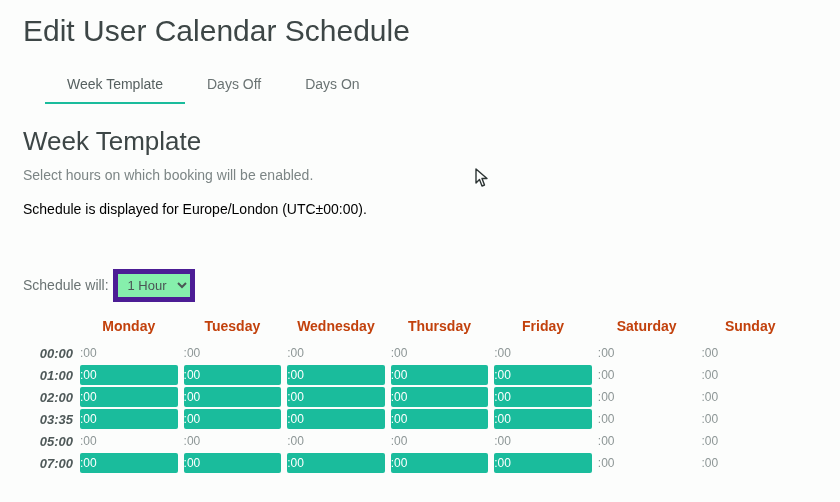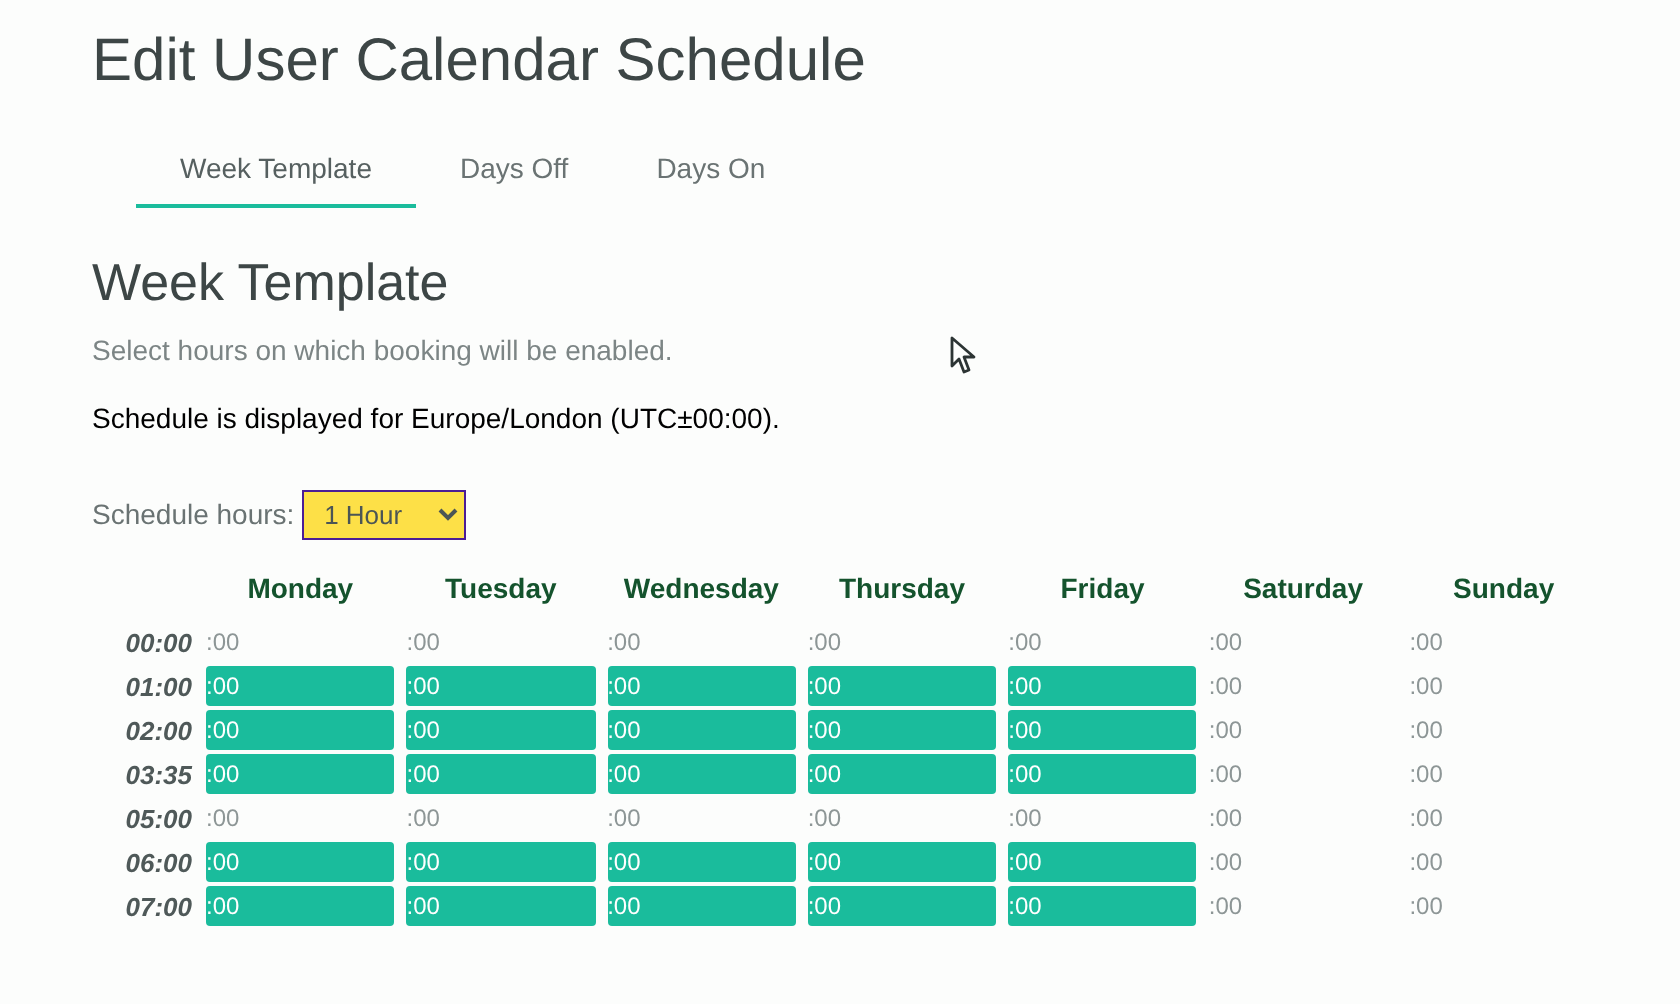--- a/index.html
+++ b/index.html
@@ -3,21 +3,21 @@
 <meta charset="utf-8">
 <style>
   * { box-sizing: border-box; }
   html, body {
     margin: 0; padding: 0;
     background: #fcfdfc;
     font-family: "Segoe UI", "Helvetica Neue", Arial, sans-serif;
     color: #525c5c;
     font-size: 14px;
   }
-  .page { width: 840px; padding: 14px 38px 0 46px; }
+  .page { width: 840px; padding: 14px 38px 0 23px; }
   h1.page-title {
     font-size: 30px;
     font-weight: 400;
     color: #3d4646;
     margin: 0 0 20px 0;
   }
   .tabs {
     display: flex;
     gap: 0;
     margin-left: 22px;
@@ -39,34 +39,35 @@
     font-weight: 400;
     color: #3d4646;
     margin: 0 0 10px 0;
   }
   .helper { color: #7c8585; margin: 0 0 18px 0; }
   .tz-note { color: #000000; margin: 0 0 28px 0; }
   .grid-control { margin-bottom: 12px; color: #6a7373; }
   .grid-control select {
     font-size: 13px;
     padding: 3px 6px;
-    border: 1px solid #4c1d95;
-    background: #fde047;
+    border: 5px solid #4c1d95;
+    background: #86efac;
     color: #4b5555;
     min-width: 82px;
+    margin-top: 24px;
   }
   table.schedule {
     border-collapse: separate;
     border-spacing: 0;
     width: 100%;
     table-layout: fixed;
   }
   table.schedule th {
     font-weight: 700;
-    color: #14532d;
+    color: #c2410c;
     font-size: 14px;
     padding: 4px 2px 8px;
     text-align: center;
   }
   table.schedule th.time-col { width: 54px; }
   table.schedule td.time-label {
     font-weight: 700;
     font-style: italic;
     color: #4f5959;
     font-size: 13px;
@@ -109,21 +110,21 @@
       <div class="tab active">Week Template</div>
       <div class="tab">Days Off</div>
       <div class="tab">Days On</div>
     </div>
 
 <h2 class="section-title">Week Template</h2>
 <p class="helper">Select hours on which booking will be enabled.</p>
 <p class="tz-note">Schedule is displayed for Europe/London (UTC±00:00).</p>
 
 <div class="grid-control">
-  <span>Schedule hours:</span>
+  <span>Schedule will:</span>
   <select>
     <option>1 Hour</option>
   </select>
 </div>
 
 <table class="schedule">
   <thead>
         <tr id="head-row">
           <th class="time-col"></th>
           <th>Monday</th>
@@ -250,44 +251,20 @@
             <div class="slot disabled">:00</div>
           </td>
           <td class="cell">
             <div class="slot disabled">:00</div>
           </td>
           <td class="cell">
             <div class="slot disabled">:00</div>
           </td>
         </tr>
         <tr>
-          <td class="time-label">06:00</td>
-          <td class="cell">
-            <div class="slot enabled">:00</div>
-          </td>
-          <td class="cell">
-            <div class="slot enabled">:00</div>
-          </td>
-          <td class="cell">
-            <div class="slot enabled">:00</div>
-          </td>
-          <td class="cell">
-            <div class="slot enabled">:00</div>
-          </td>
-          <td class="cell">
-            <div class="slot enabled">:00</div>
-          </td>
-          <td class="cell">
-            <div class="slot disabled">:00</div>
-          </td>
-          <td class="cell">
-            <div class="slot disabled">:00</div>
-          </td>
-        </tr>
-        <tr>
           <td class="time-label">07:00</td>
           <td class="cell">
             <div class="slot enabled">:00</div>
           </td>
           <td class="cell">
             <div class="slot enabled">:00</div>
           </td>
           <td class="cell">
             <div class="slot enabled">:00</div>
           </td>

